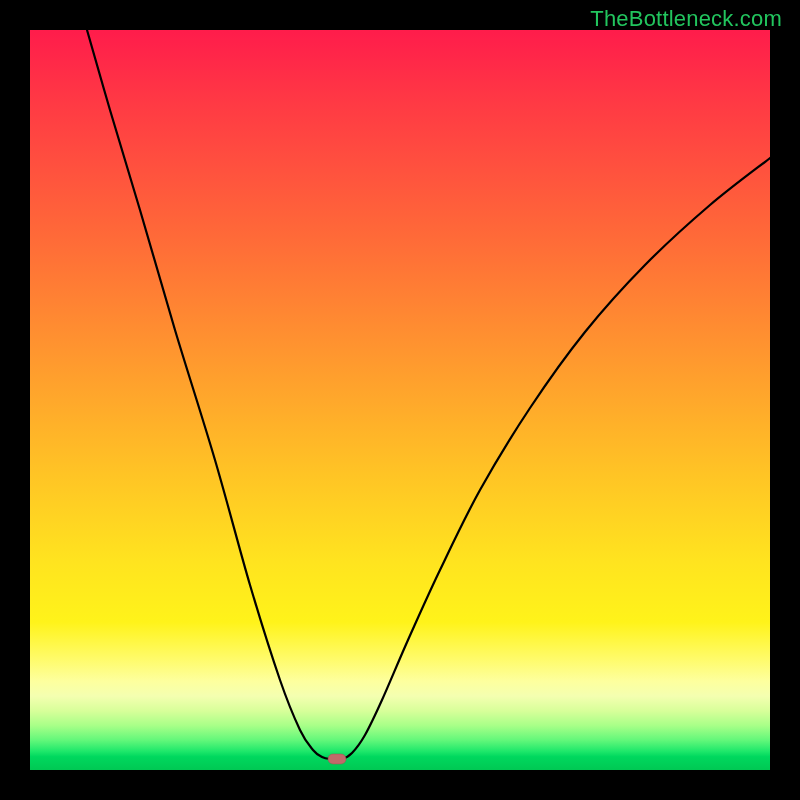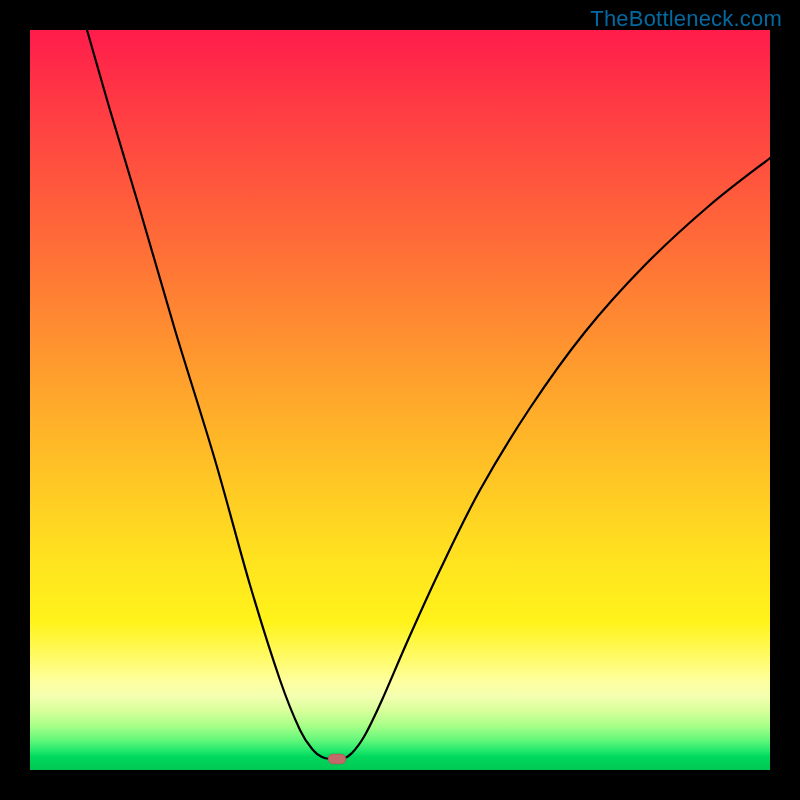--- a/index.html
+++ b/index.html
@@ -13,21 +13,21 @@
   .outer-frame {
     width: 800px;
     height: 800px;
     background: #000;
     position: relative;
   }
   .watermark {
     position: absolute;
     top: 6px;
     right: 18px;
-    color: #0369a1;
+    color: #22c55e;
     font-size: 22px;
     font-weight: 500;
     letter-spacing: 0.2px;
     z-index: 5;
     margin-left: 16px;
   }
   .plot-area {
     position: absolute;
     left: 30px;
     top: 30px;

